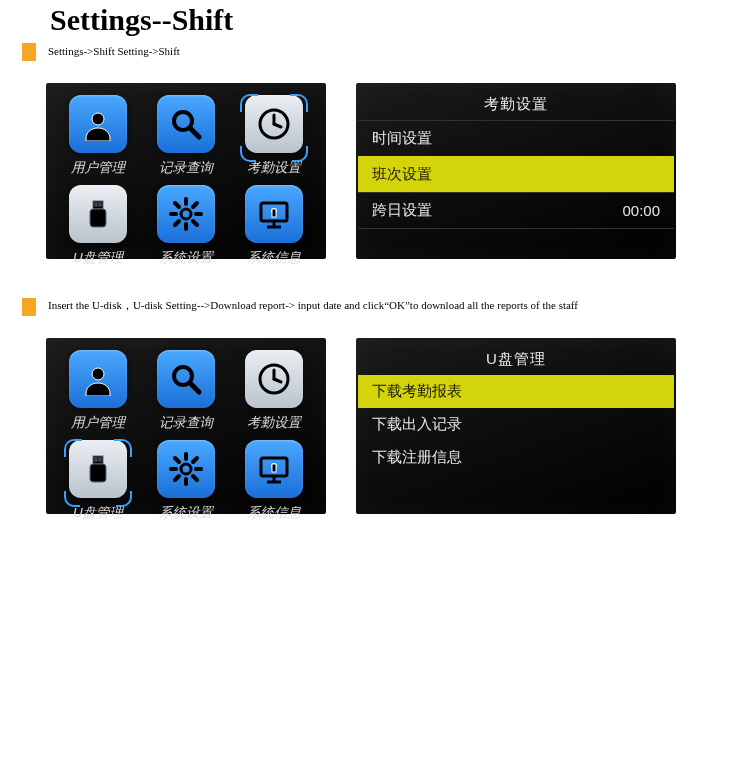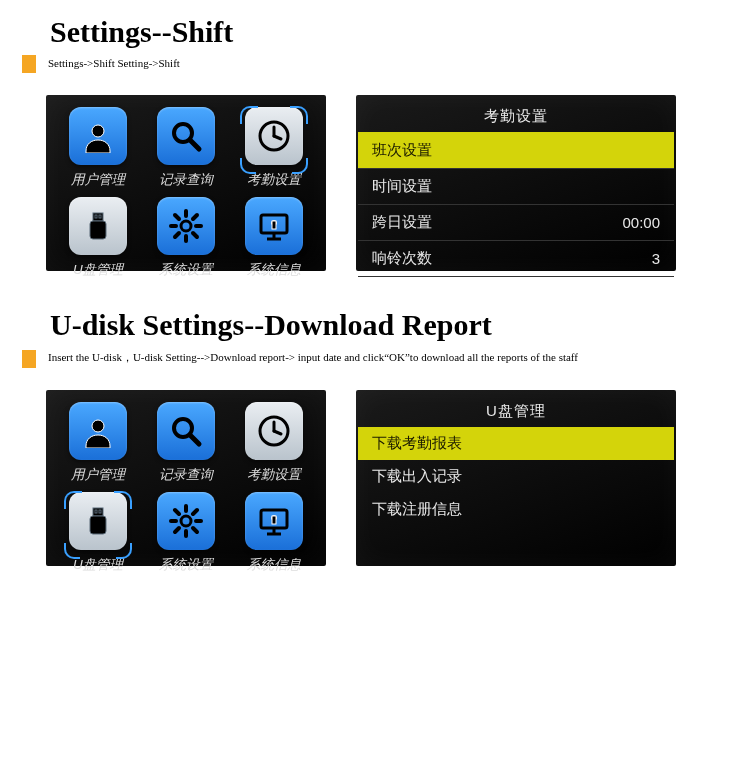--- a/index.html
+++ b/index.html
@@ -9,21 +9,20 @@
     background: #fff;
     font-family: "Times New Roman", serif;
     color: #000;
     overflow: hidden;
   }
   .section { margin-bottom: 20px; }
   .heading-row {
     display: flex;
     align-items: center;
     margin-left: 22px;
-    margin-top: 12px;
   }
   .orange-bar {
     width: 24px;
     background: #f5a623;
     margin-right: 4px;
   }
   .heading-text {
     font-size: 30px;
     font-weight: bold;
     line-height: 1.15;
@@ -221,43 +220,38 @@
               </svg>
             </div>
             <div class="cell-label">系统信息</div>
           </div>
         </div>
     </div>
 
     <div class="device list">
       <div class="list-title">考勤设置</div>
       <div>
+          <div class="list-row">
+            <span>时间设置</span>
+          </div>
           <div class="list-row sel">
             <span>班次设置</span>
-          </div>
-          <div class="list-row">
-            <span>时间设置</span>
           </div>
           <div class="list-row">
             <span>跨日设置</span>
             <span class="list-val">00:00</span>
           </div>
-          <div class="list-row">
-            <span>响铃次数</span>
-            <span class="list-val">3</span>
-          </div>
         </div>
     </div>
   </div>
 </div>
 
 <div class="section" style="margin-top:34px;">
   <div class="heading-row">
     <div class="orange-bar"></div>
-    <div class="heading-text">U-disk Settings--Download Report</div>
   </div>
   <div class="sub-row" style="align-items:center;">
     <div class="small-orange" style="margin-top:3px;"></div>
     <div class="sub-text">Insert the U-disk，U-disk  Setting--&gt;Download report-&gt; input date and click“OK”to download all the reports of the staff</div>
   </div>
 
   <div class="shots">
     <div class="device">
       <div class="grid-screen">
           <div class="cell">

